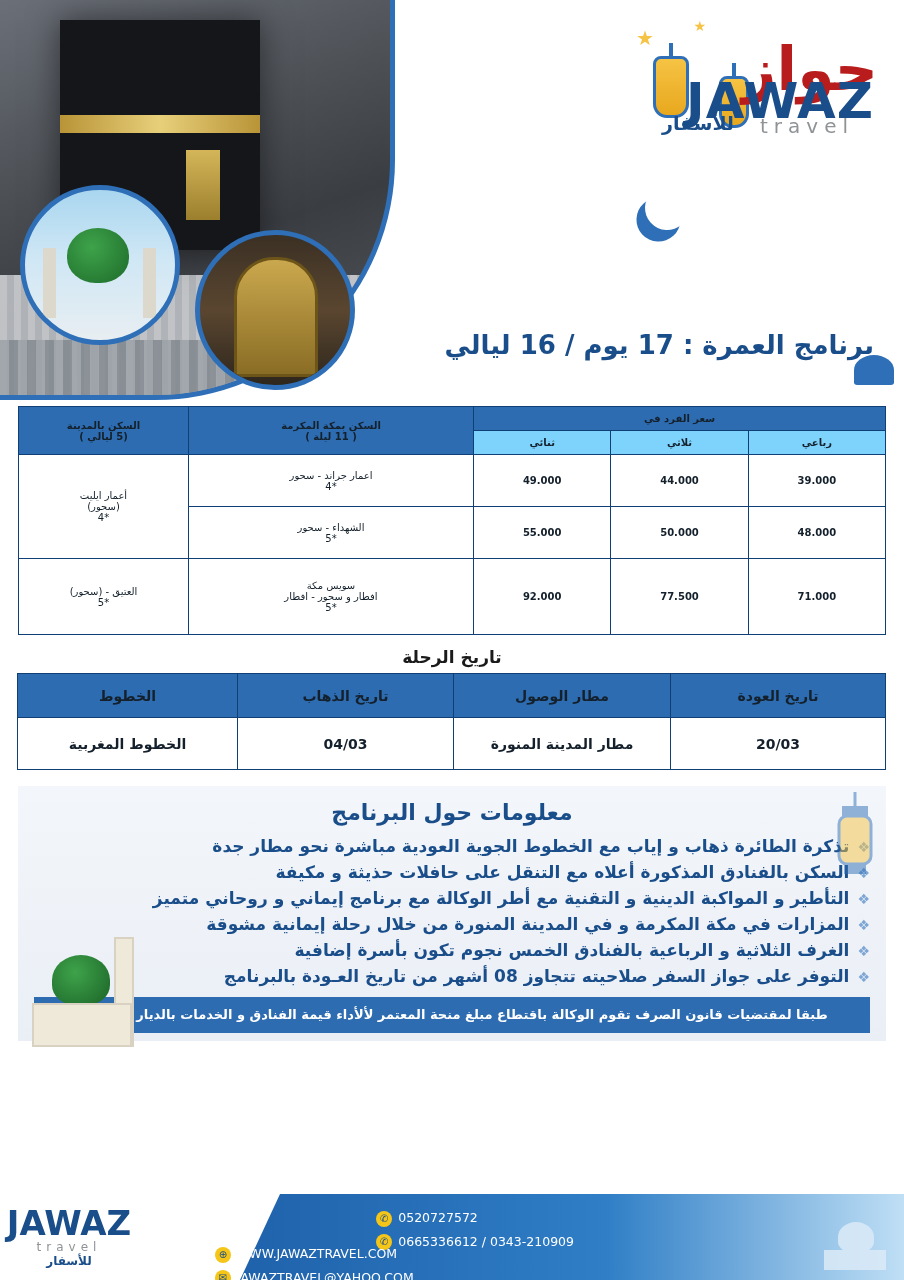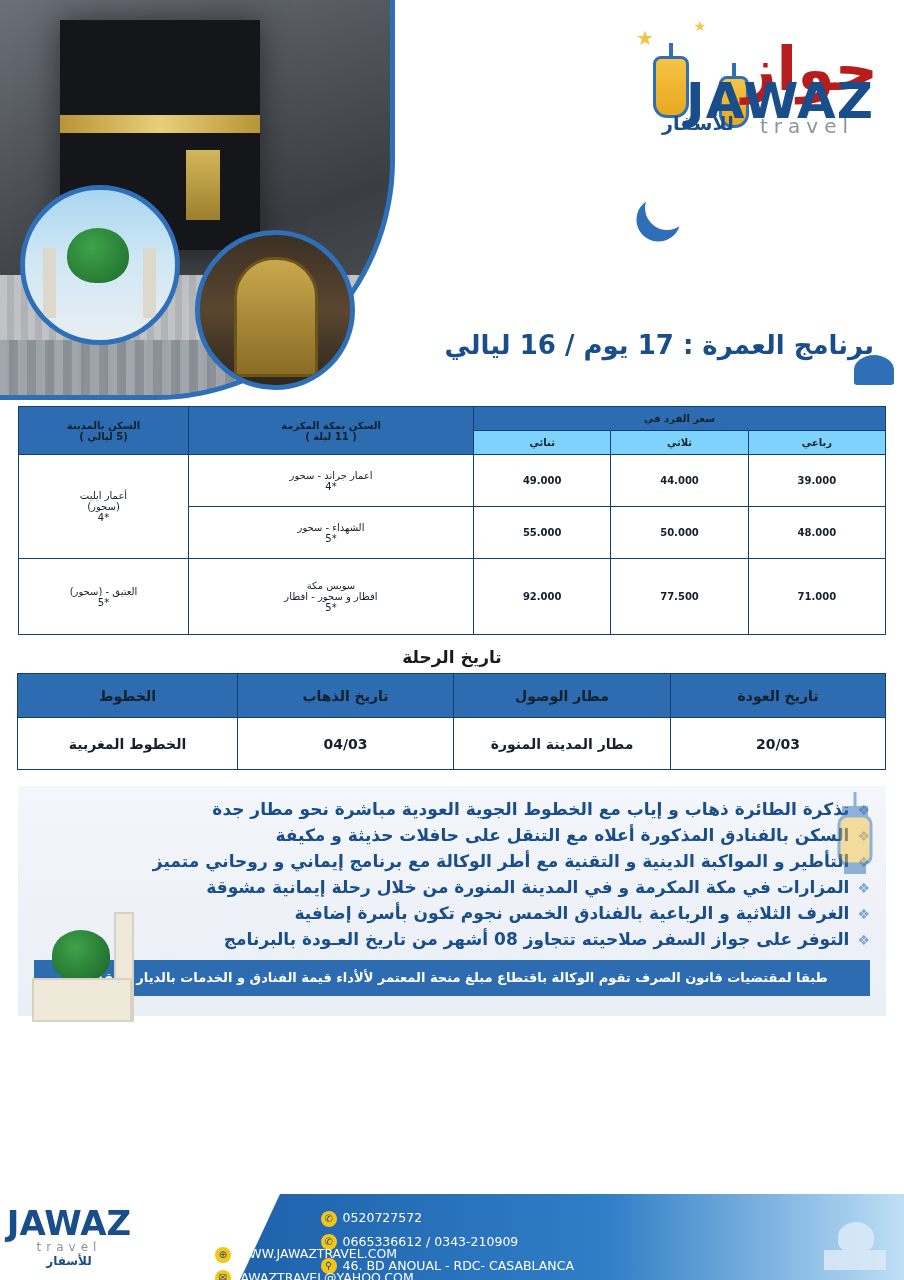--- a/index.html
+++ b/index.html
@@ -390,20 +390,21 @@
       <rect x="10" y="72" width="22" height="10" fill="#2e6fb7"></rect>
     </svg>
   </div>
 
   <div class="masjid-left">
     <div class="m-dome"></div>
     <div class="m-tower"></div>
     <div class="m-base"></div>
   </div>
 
+  <div class="info-title">معلومات حول البرنامج</div>
   <ul class="info-list">
     <li><span class="bullet">❖</span><span>تذكرة الطائرة ذهاب و إياب مع الخطوط الجوية العودية مباشرة نحو مطار جدة</span></li>
     <li><span class="bullet">❖</span><span>السكن بالفنادق المذكورة أعلاه مع التنقل على حافلات  حذيثة و مكيفة</span></li>
     <li><span class="bullet">❖</span><span>التأطير و المواكبة الدينية و التقنية مع أطر الوكالة مع برنامج إيماني و روحاني متميز</span></li>
     <li><span class="bullet">❖</span><span>المزارات في مكة المكرمة و في المدينة المنورة من خلال رحلة إيمانية مشوقة</span></li>
     <li><span class="bullet">❖</span><span>الغرف الثلاثية و الرباعية بالفنادق الخمس نجوم تكون بأسرة إضافية</span></li>
     <li><span class="bullet">❖</span><span>التوفر على جواز السفر صلاحيته تتجاوز 08 أشهر من تاريخ العـودة بالبرنامج</span></li>
   </ul>
   <div class="note-bar">طبقا لمقتضيات قانون الصرف تقوم الوكالة باقتطاع مبلغ منحة المعتمر  لألأداء قيمة الفنادق و الخدمات بالديار المقدسة</div>
 </div>
@@ -413,21 +414,20 @@
 
   <div class="footer-logo">
     <div class="fl-main">JAWAZ</div>
     <div class="fl-sub">travel</div>
     <div class="fl-sub2">للأسفار</div>
   </div>
 
   <div class="contact">
     <div><span class="cicon">✆</span><span>0520727572</span></div>
     <div><span class="cicon">✆</span><span>0665336612 / 0343-210909</span></div>
-    <div><span class="cicon">⚲</span><span>46. BD ANOUAL - RDC-  CASABLANCA</span></div>
   </div>
 
   <div class="contact2">
     <div><span class="cicon">⊕</span><span>WWW.JAWAZTRAVEL.COM</span></div>
     <div><span class="cicon">✉</span><span>JAWAZTRAVEL@YAHOO.COM</span></div>
   </div>
 
   <div class="footer-mosque" style="left:820px;">
     <div class="fm-dome"></div>
     <div class="fm-base"></div>

